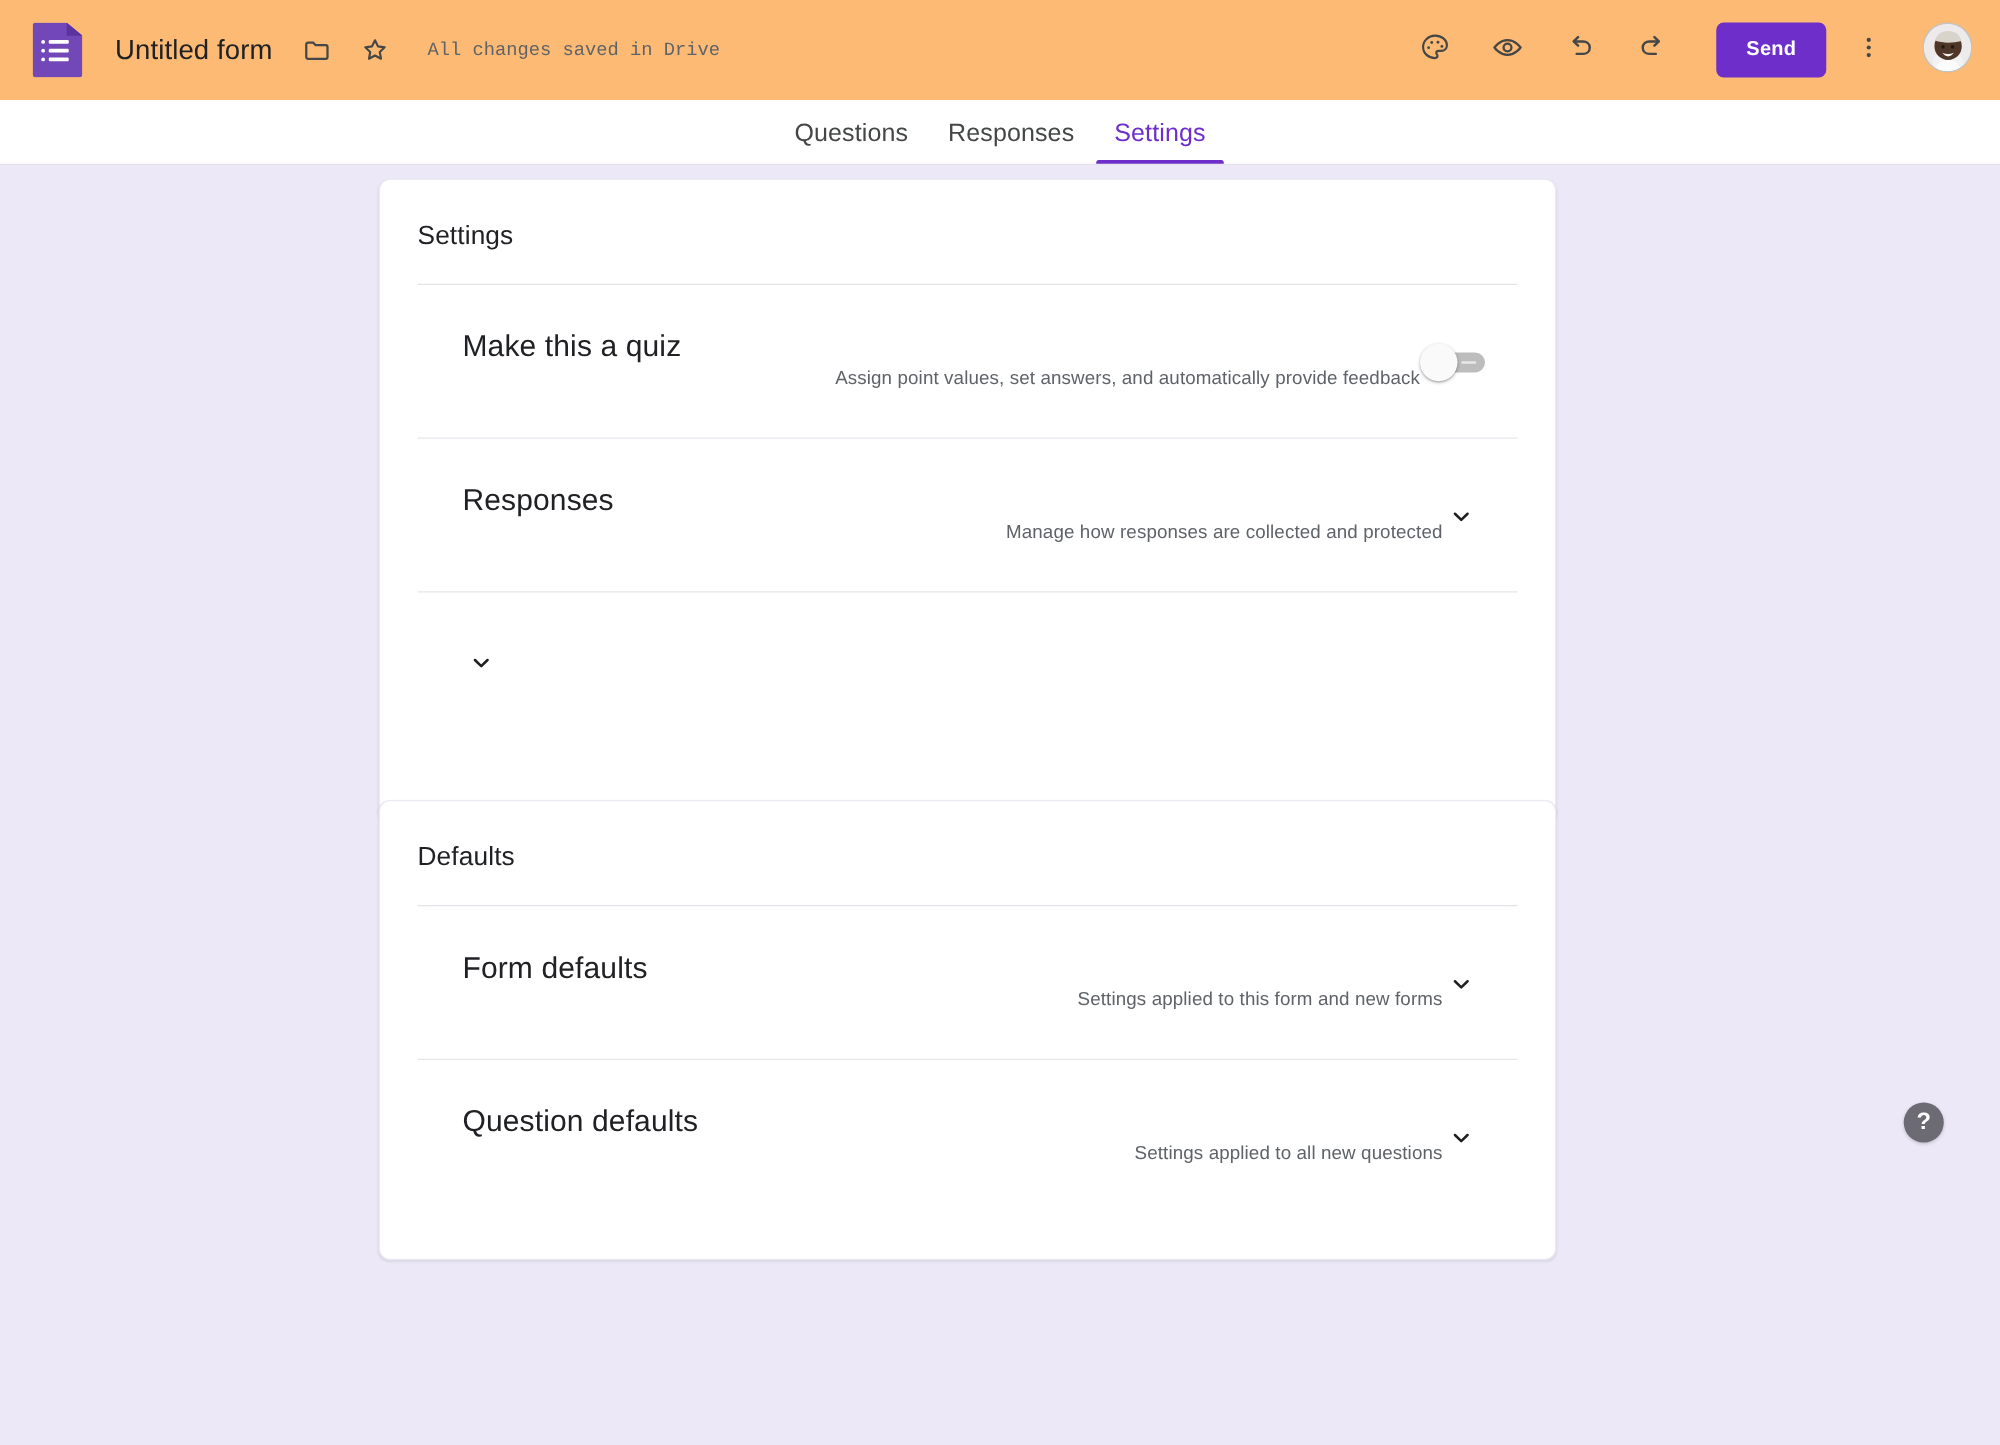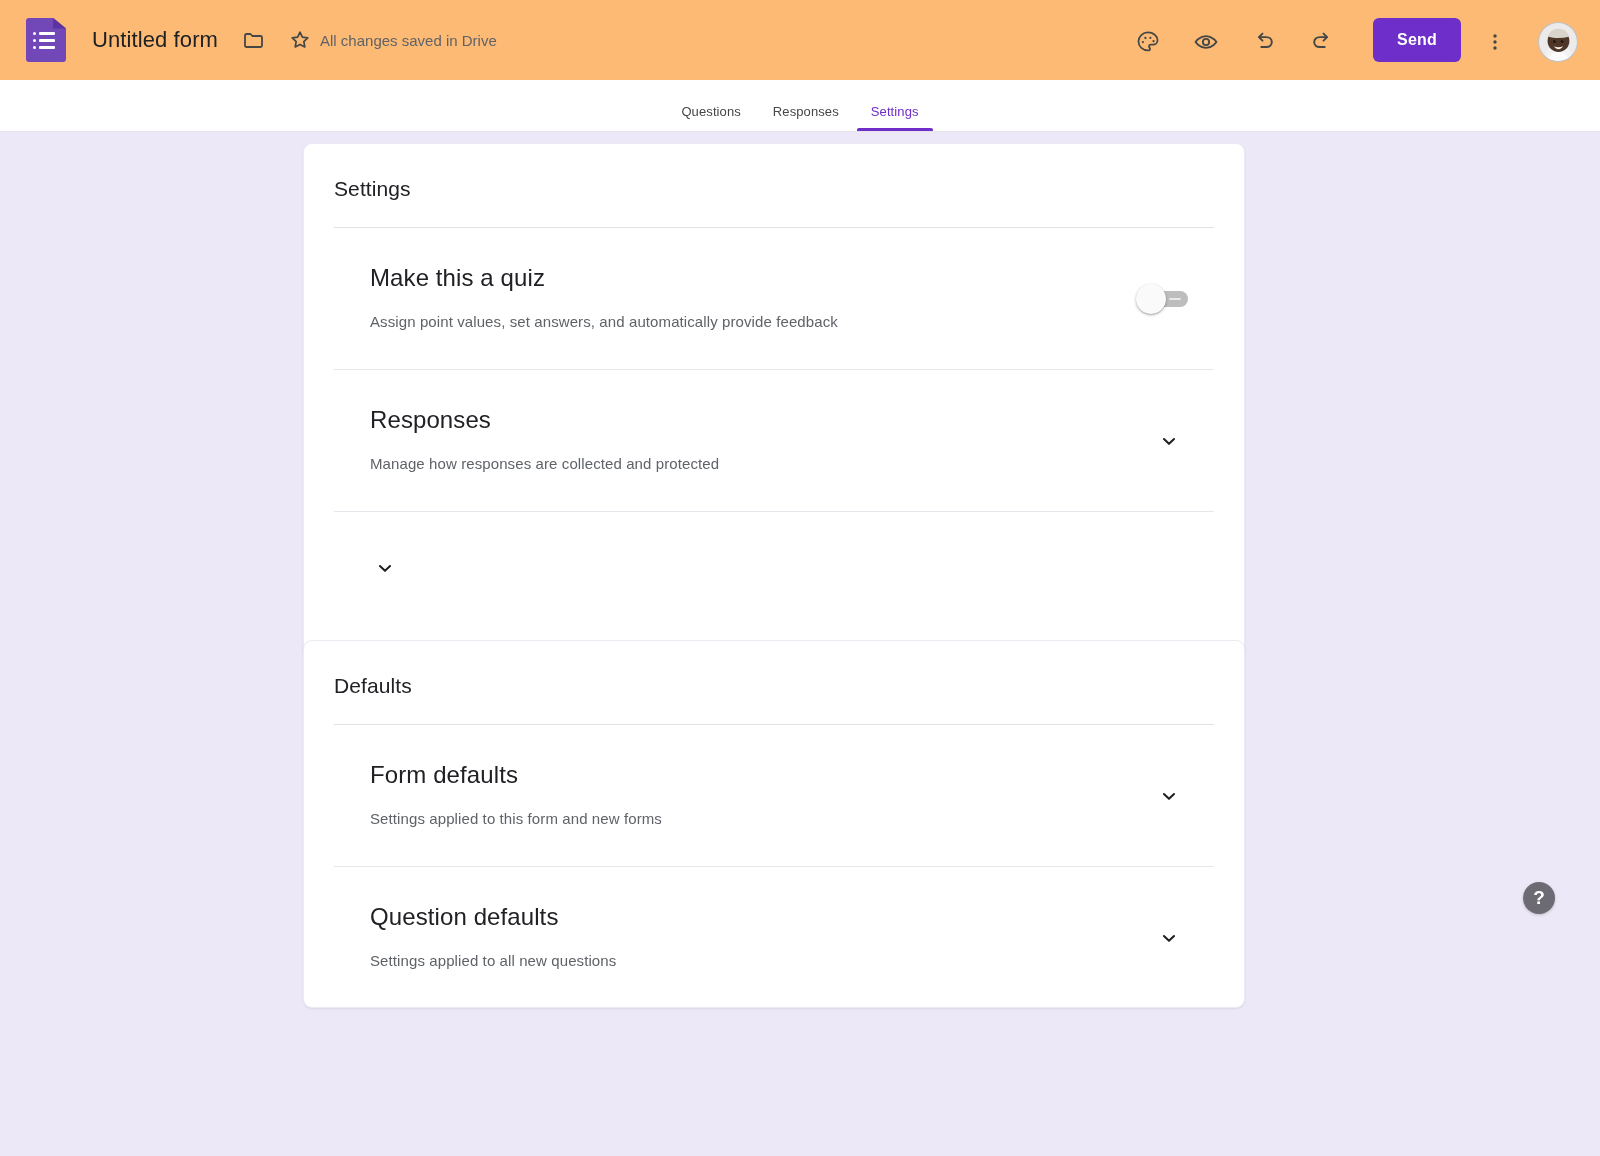--- a/index.html
+++ b/index.html
@@ -76,29 +76,31 @@
     flex: 0 0 auto;
     background: transparent;
     border: none;
   }
   .icon-btn svg { display: block; }
 
   .folder-btn { margin-left: 16px; }
   .star-btn   { margin-left: 6px; }
 
   .save-status {
+    margin-left: 22px;
     font-size: 15px;
     color: #5f6368;
     white-space: nowrap;
+    font-family: Liberation Mono, monospace;
   }
 
   .appbar-right {
     margin-left: auto;
     display: flex;
-    align-items: flex-end;
+    align-items: flex-start;
     padding-right: 22px;
     gap: 0px;
   }
   .appbar-right .icon-btn { margin: 0 9px; }
 
   .send-btn {
     margin-left: 22px;
     background: #6d2ec9;
     color: #ffffff;
     font-family: "Liberation Sans", sans-serif;
@@ -134,21 +136,21 @@
     width: 1600px;
     height: 52px;
     background: #ffffff;
     border-bottom: 1px solid #e4e2ea;
     display: flex;
     align-items: flex-end;
     justify-content: center;
   }
   .tab {
     position: relative;
-    font-size: 13px;
+    font-size: 20px;
     color: #444746;
     padding: 0 16px 12px 16px;
     cursor: pointer;
     letter-spacing: 0.1px;
     background: none;
     border: none;
     font-family: "Liberation Sans", sans-serif;
   }
   .tab.active { color: #6d2ec9; }
   .tab.active::after {
@@ -205,25 +207,26 @@
 
   .setting-text { flex: 1 1 auto; }
 
   .setting-label {
     font-size: 24px;
     color: #202124;
     letter-spacing: 0.1px;
     line-height: 24px;
   }
   .setting-desc {
-    margin-top: 21px;
+    margin-top: 2px;
     font-size: 15px;
     color: #5f6368;
     letter-spacing: 0.1px;
     line-height: 21px;
+    text-align: right;
   }
 
   
   .toggle {
     flex: 0 0 auto;
     margin-right: 26px;
     width: 52px;
     height: 20px;
     position: relative;
     cursor: pointer;

